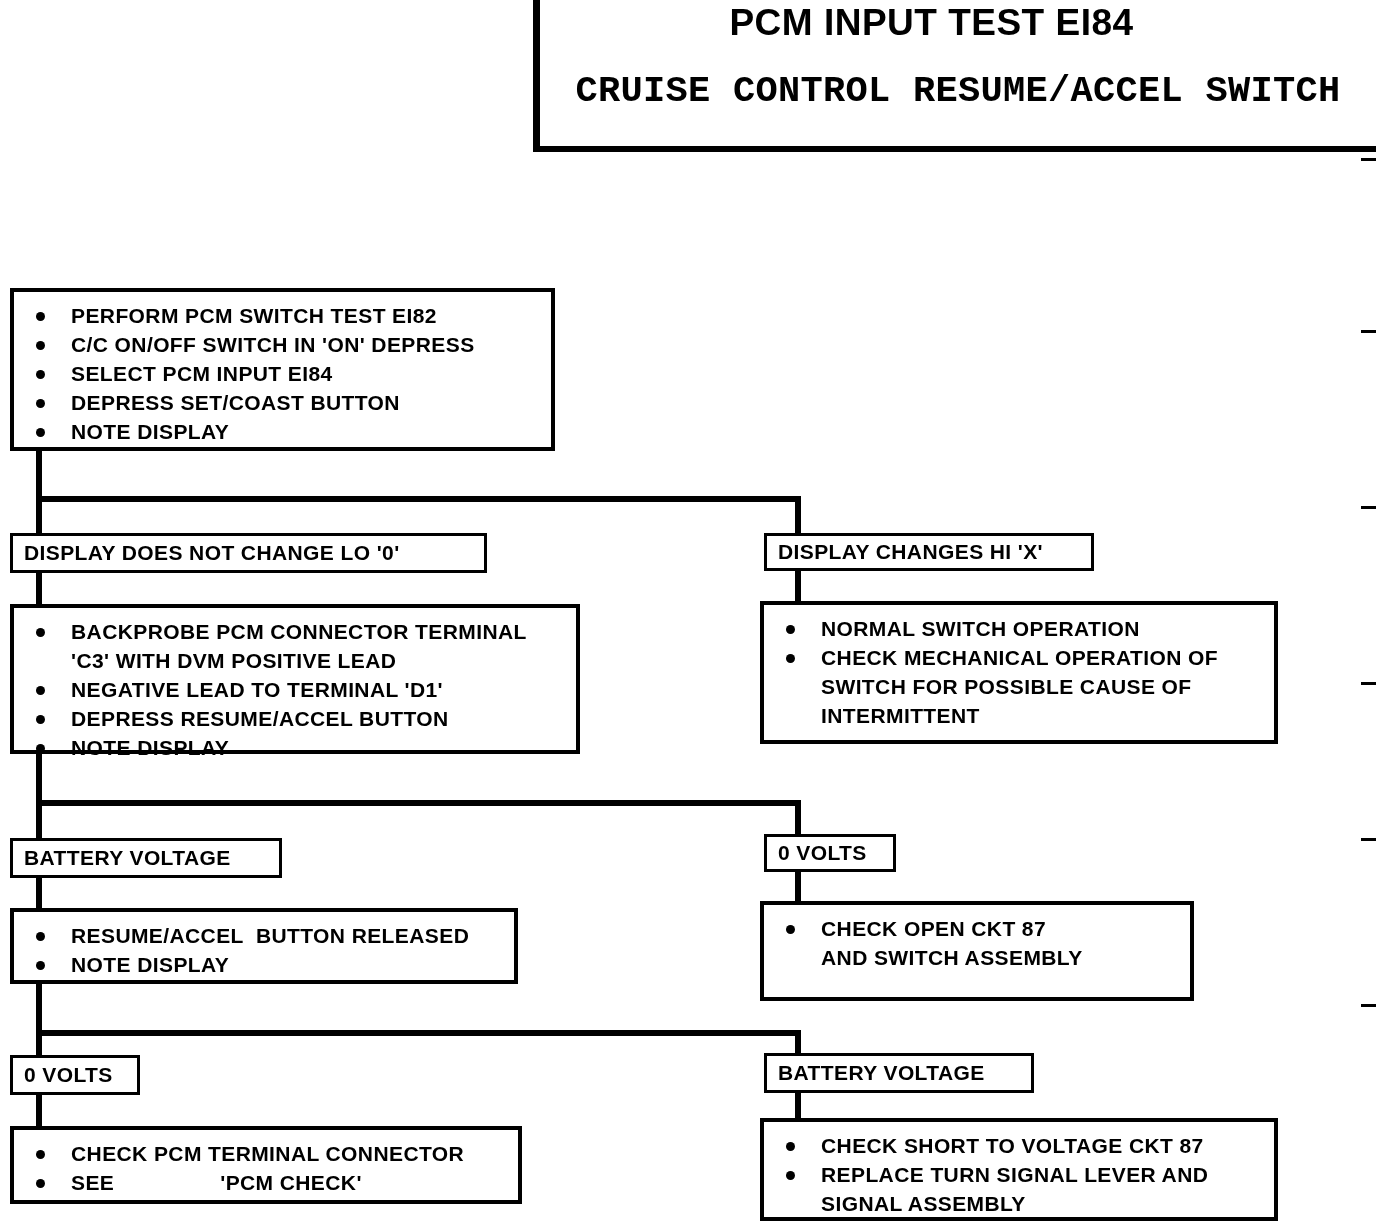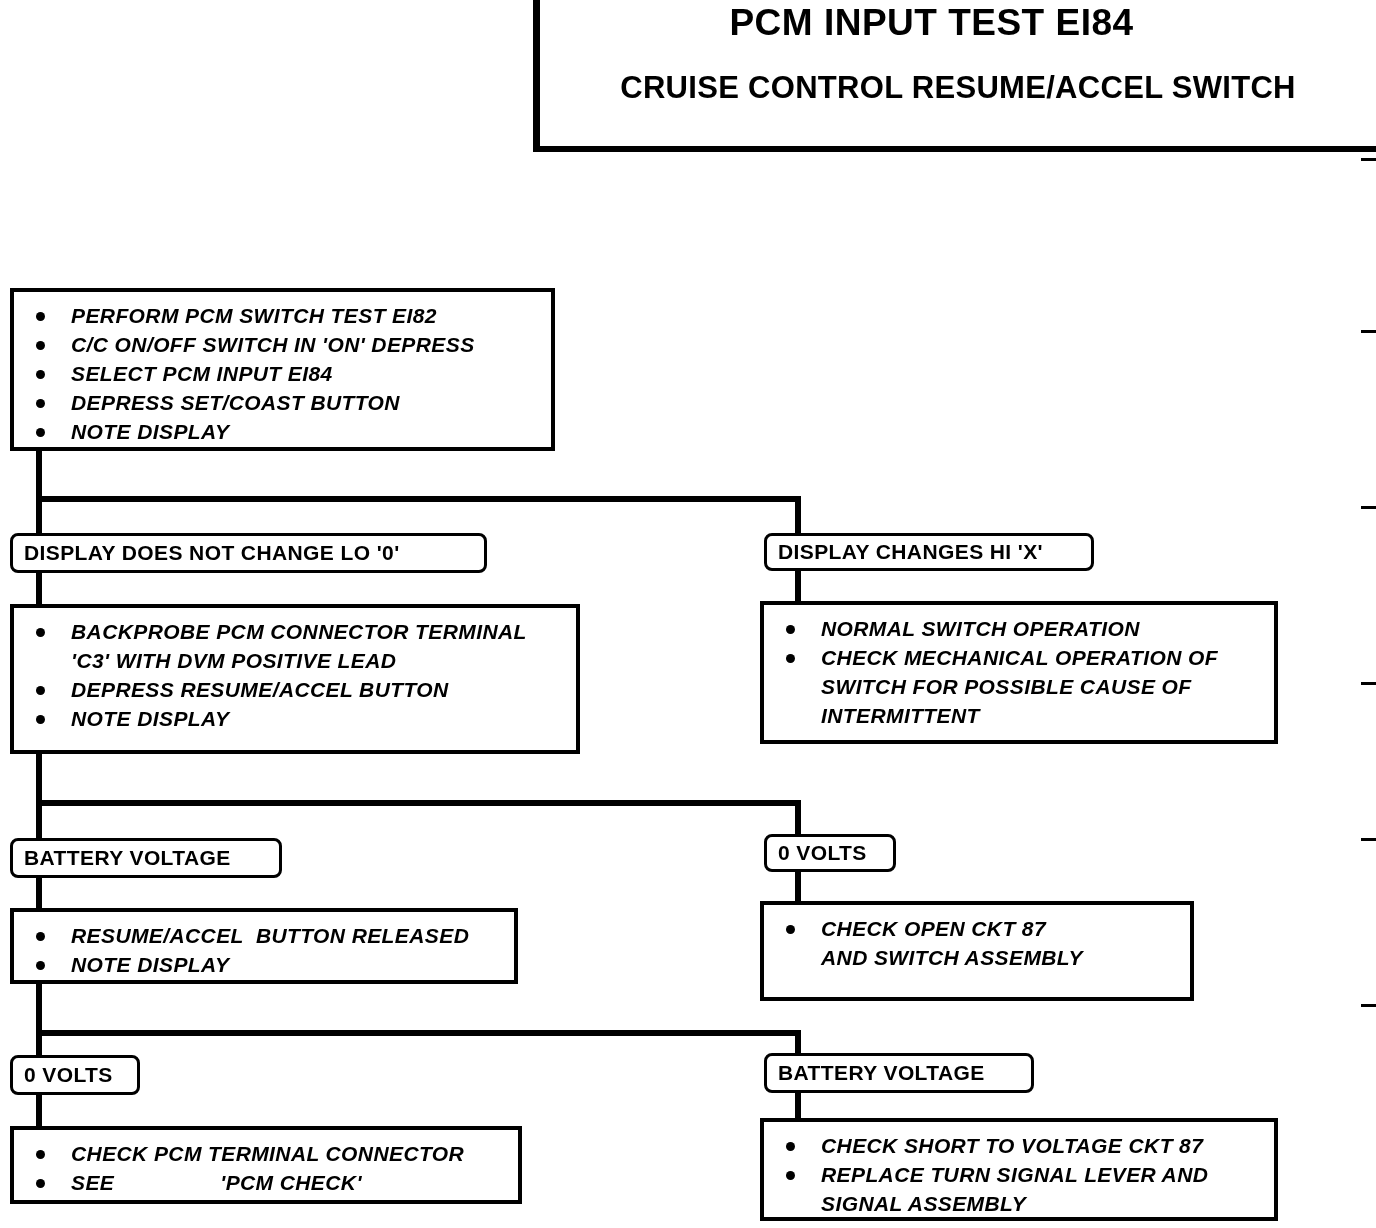--- a/index.html
+++ b/index.html
@@ -37,53 +37,52 @@
     font-weight: bold;
     letter-spacing: 0.5px;
     white-space: nowrap;
   }
   #title-sub {
     position: absolute;
     left: 0;
     top: 76px;
     width: 836px;
     text-align: center;
-    font-size: 31px;
+    font-size: 37px;
     font-weight: bold;
     letter-spacing: 0.3px;
     white-space: nowrap;
+    font-family: Liberation Mono, monospace;
   }
 
   
   .node {
     position: absolute;
     box-sizing: border-box;
     border: 4px solid #000;
     background: #fff;
     z-index: 3;
   }
   .label-node {
     border-width: 3px;
     display: flex;
     align-items: center;
     padding-left: 11px;
-    border-radius: 8px;
   }
   .label-text {
     font-size: 21px;
     font-weight: bold;
     letter-spacing: 0.4px;
     white-space: nowrap;
   }
 
   .bullets {
     list-style: none;
     margin: 0;
     padding: 9px 0 0 0;
-    font-style: italic;
   }
   .bullets li {
     position: relative;
     padding-left: 57px;
     font-size: 21px;
     font-weight: bold;
     line-height: 29px;
     letter-spacing: 0.4px;
     white-space: pre;
   }
@@ -169,20 +168,21 @@
 </div>
 
 <div class="node label-node" style="left:764px; top:533px; width:330px; height:38px;">
   <span class="label-text">DISPLAY CHANGES HI 'X'</span>
 </div>
 
 <div class="node" style="left:10px; top:604px; width:570px; height:150px;">
   <ul class="bullets">
     <li><span class="dot"></span><span>BACKPROBE PCM CONNECTOR TERMINAL</span></li>
     <li class="cont"><span>'C3' WITH DVM POSITIVE LEAD</span></li>
+    <li><span class="dot"></span><span>NEGATIVE LEAD TO TERMINAL 'D1'</span></li>
     <li><span class="dot"></span><span>DEPRESS RESUME/ACCEL BUTTON</span></li>
     <li><span class="dot"></span><span>NOTE DISPLAY</span></li>
   </ul>
 </div>
 
 <div class="node" style="left:760px; top:601px; width:518px; height:143px;">
   <ul class="bullets">
     <li><span class="dot"></span><span>NORMAL SWITCH OPERATION</span></li>
     <li><span class="dot"></span><span>CHECK MECHANICAL OPERATION OF</span></li>
     <li class="cont"><span>SWITCH FOR POSSIBLE CAUSE OF</span></li>

